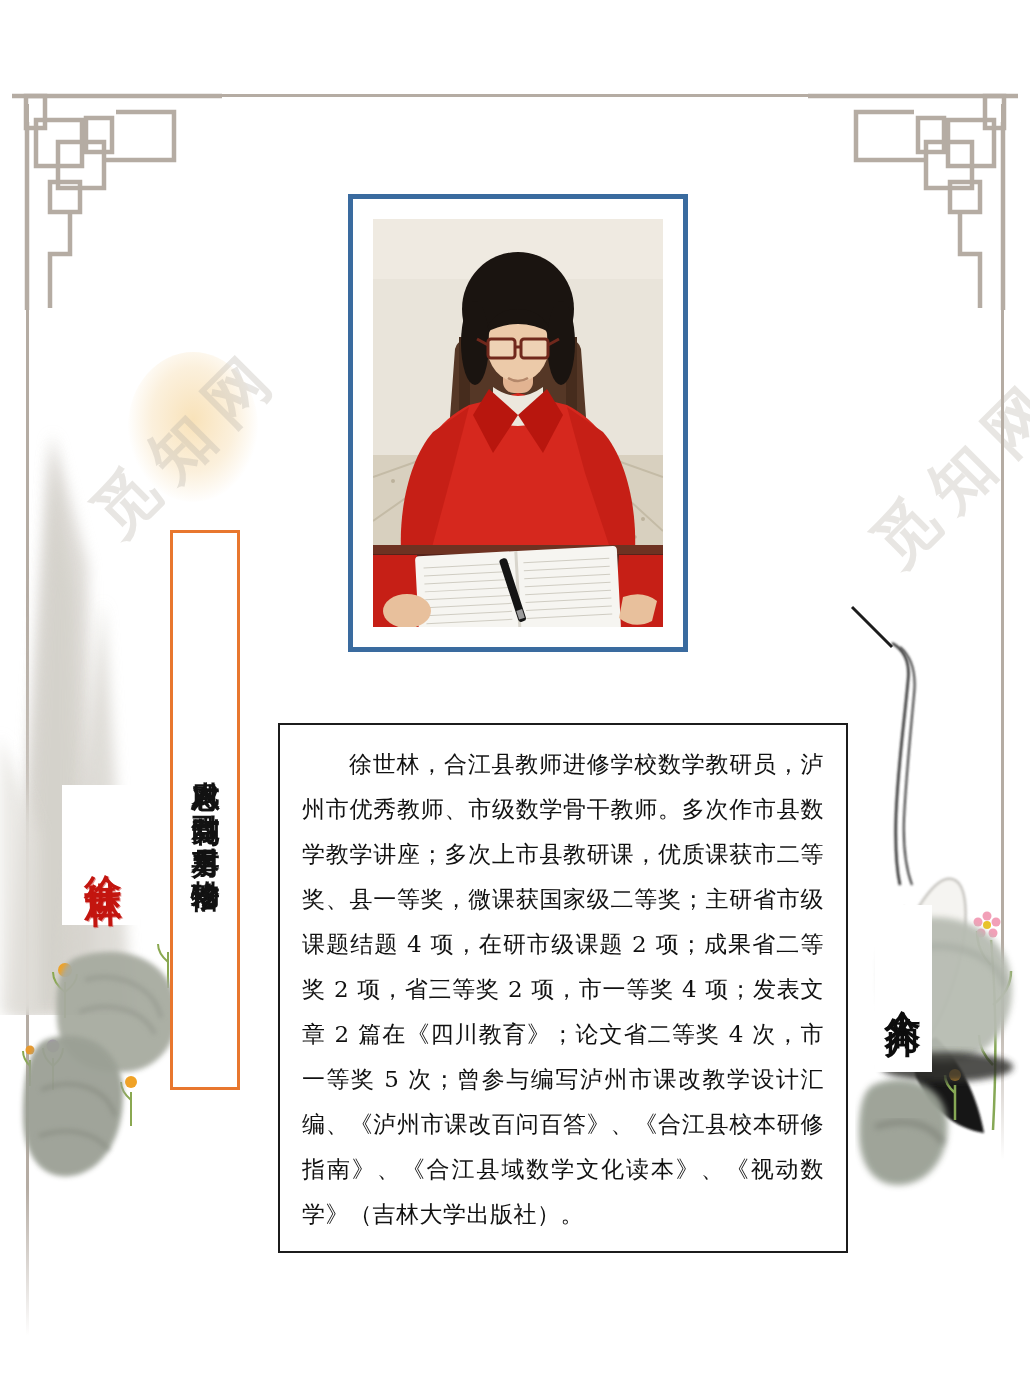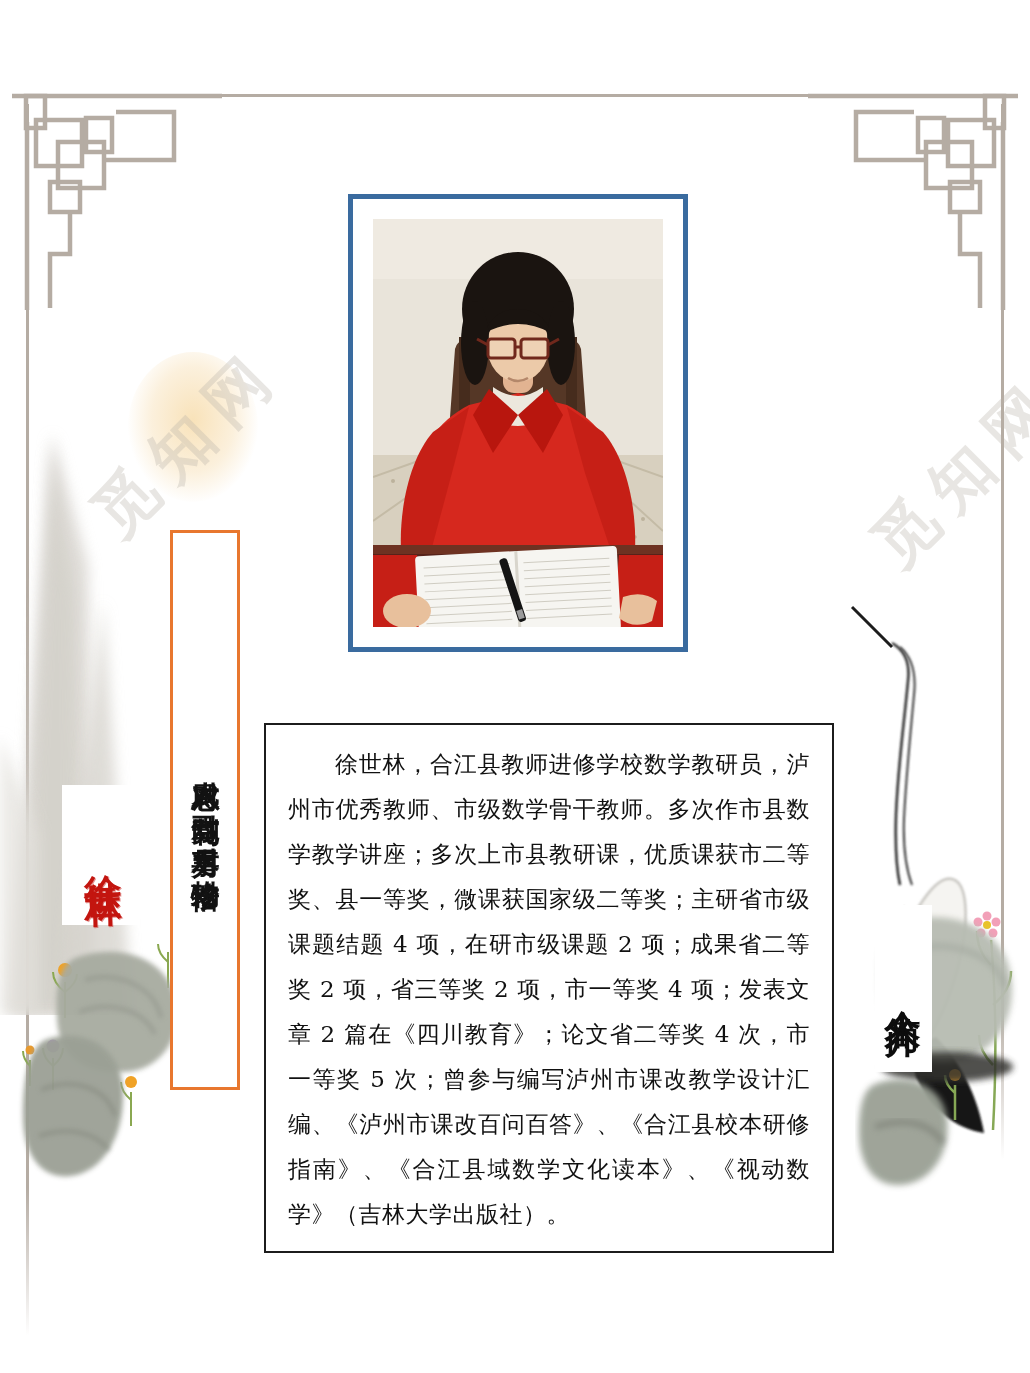--- a/index.html
+++ b/index.html
@@ -34,21 +34,21 @@
     display:flex;align-items:center;justify-content:center;z-index:5;}
   .motto-text{writing-mode:vertical-rl;text-orientation:upright;
     font-size:28px;font-weight:700;color:#121212;letter-spacing:1px;line-height:1;}
   
   .name-card{position:absolute;left:62px;top:785px;width:78px;height:140px;background:#ffffff;
     display:flex;align-items:center;justify-content:center;z-index:5;}
   .name-text{writing-mode:vertical-rl;text-orientation:upright;color:#c3150f;
     font-family:"DejaVu Serif","Liberation Serif",serif;font-weight:700;font-size:37px;
     letter-spacing:7px;line-height:1;transform:rotate(-2deg);text-shadow:1px 1px 0 rgba(195,21,15,.45);}
   
-  .bio-box{position:absolute;left:264px;top:723px;width:570px;height:530px;
+  .bio-box{position:absolute;left:278px;top:723px;width:570px;height:530px;
     box-sizing:border-box;border:2px solid #1c1c1c;background:#ffffff;
     padding:17px 22px 0 22px;z-index:4;}
   .bio-text{font-family:"DejaVu Serif","Liberation Serif",serif;color:#111;
     font-size:23px;line-height:45px;letter-spacing:.5px;text-align:justify;
     text-indent:47px;margin:0;}
   
   .section-card{position:absolute;left:875px;top:905px;width:57px;height:167px;background:#ffffff;
     display:flex;align-items:center;justify-content:center;z-index:5;}
   .section-text{writing-mode:vertical-rl;text-orientation:upright;color:#0d0d0d;
     font-weight:700;font-size:36px;letter-spacing:4px;line-height:1;

